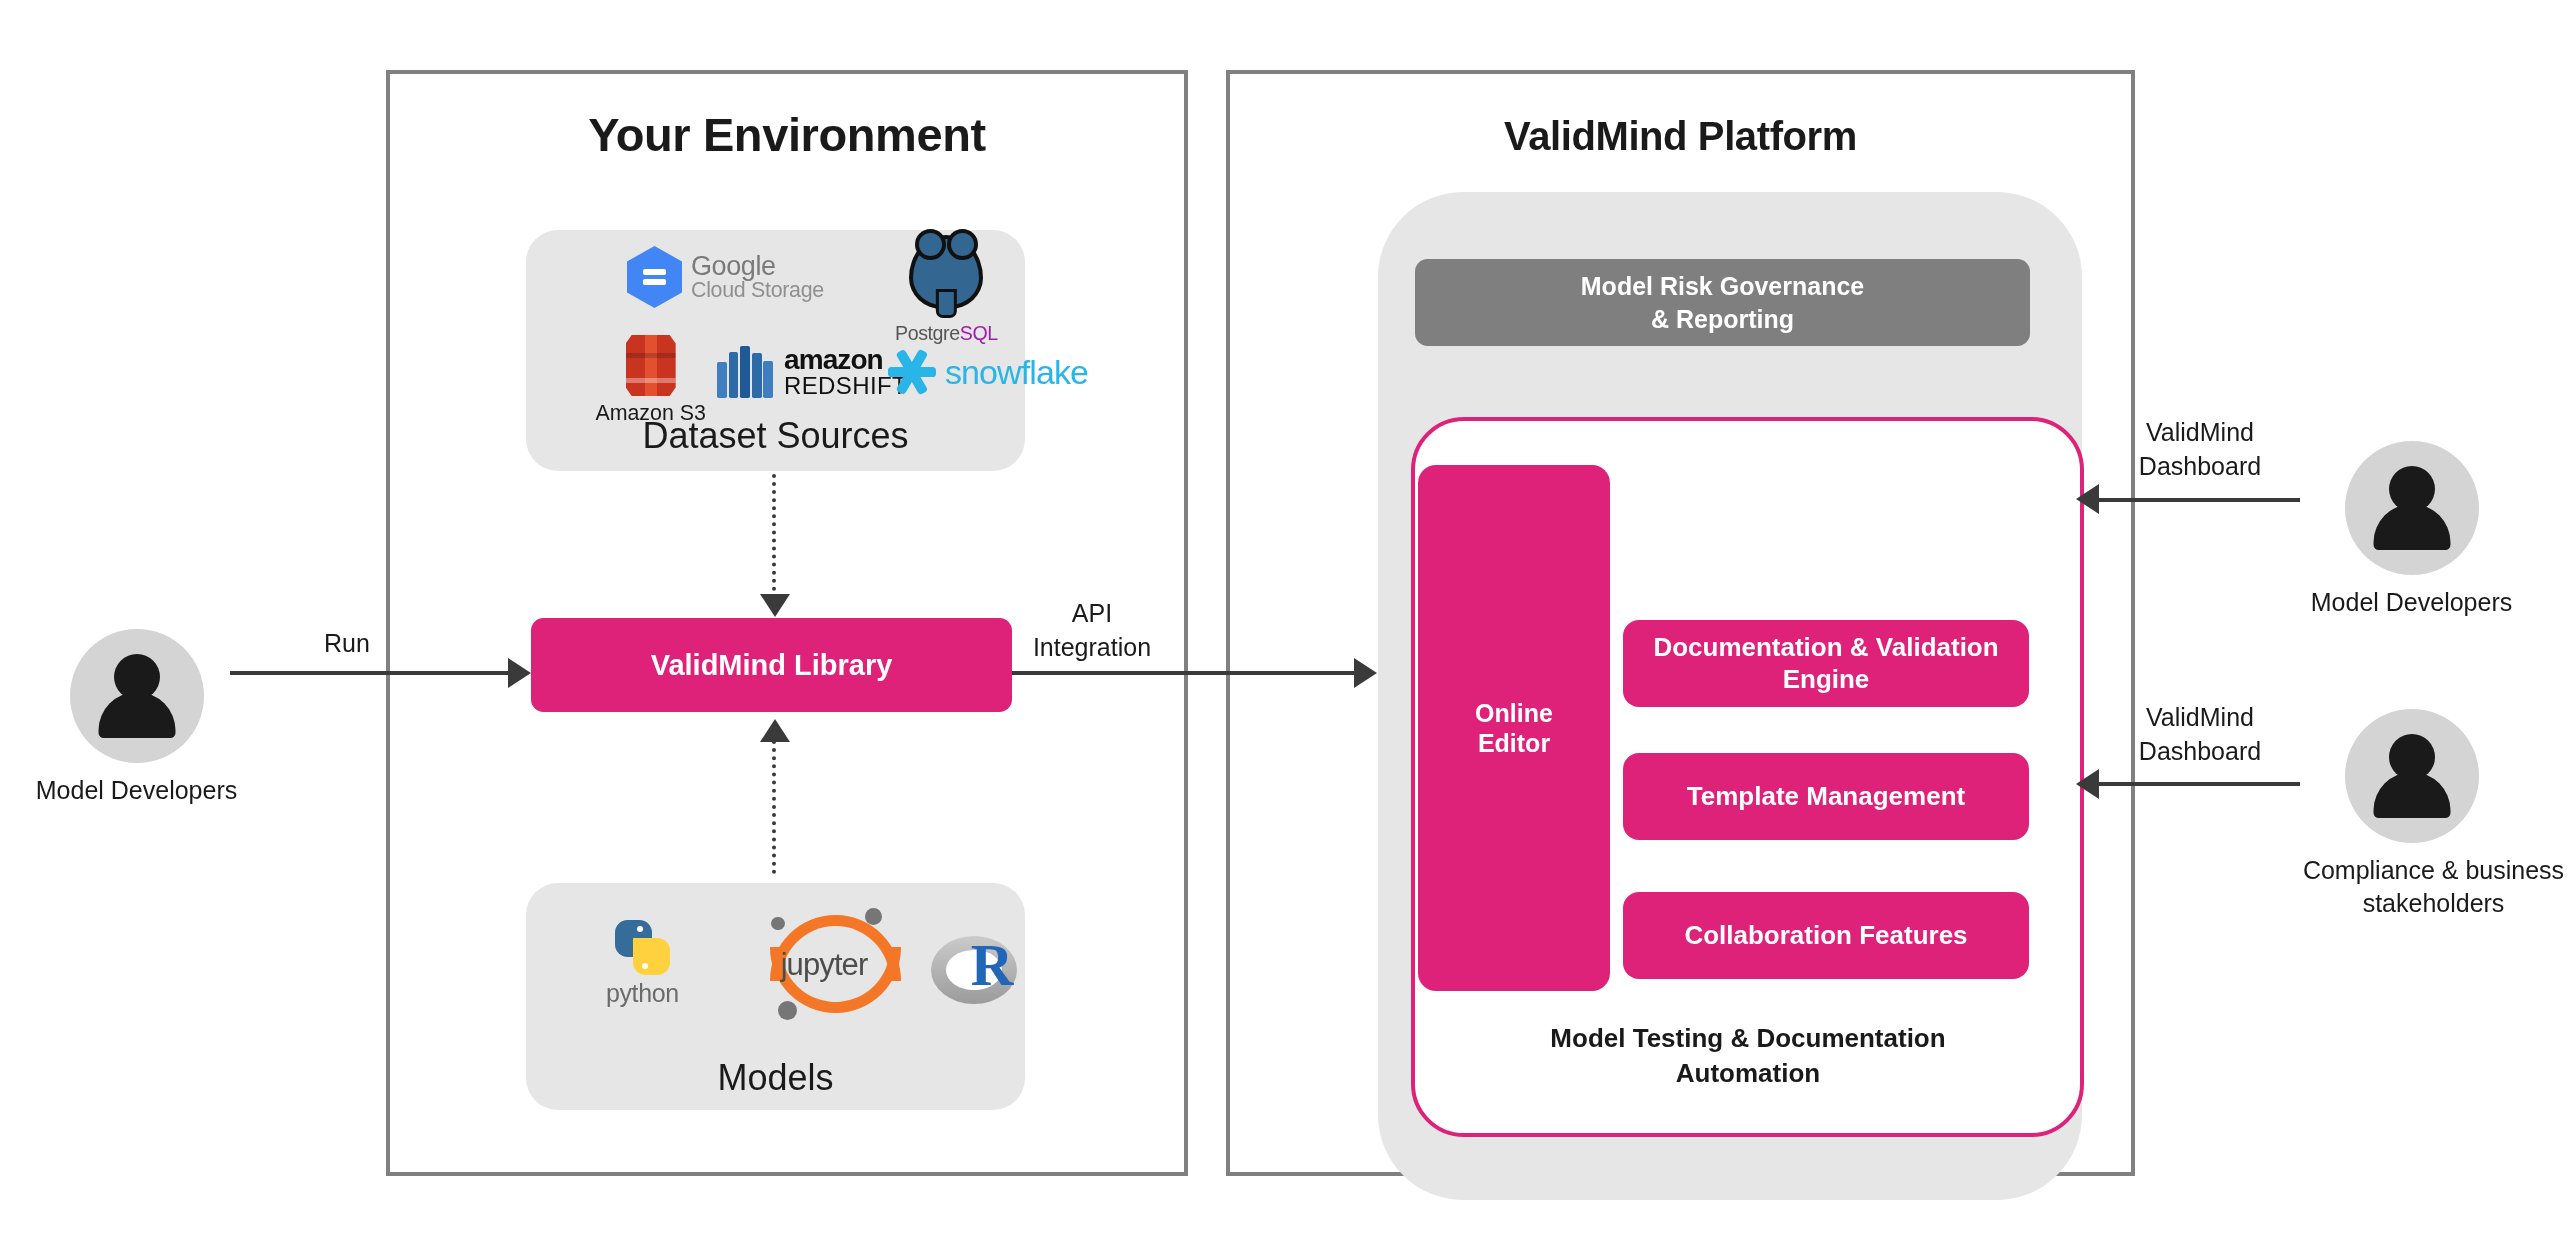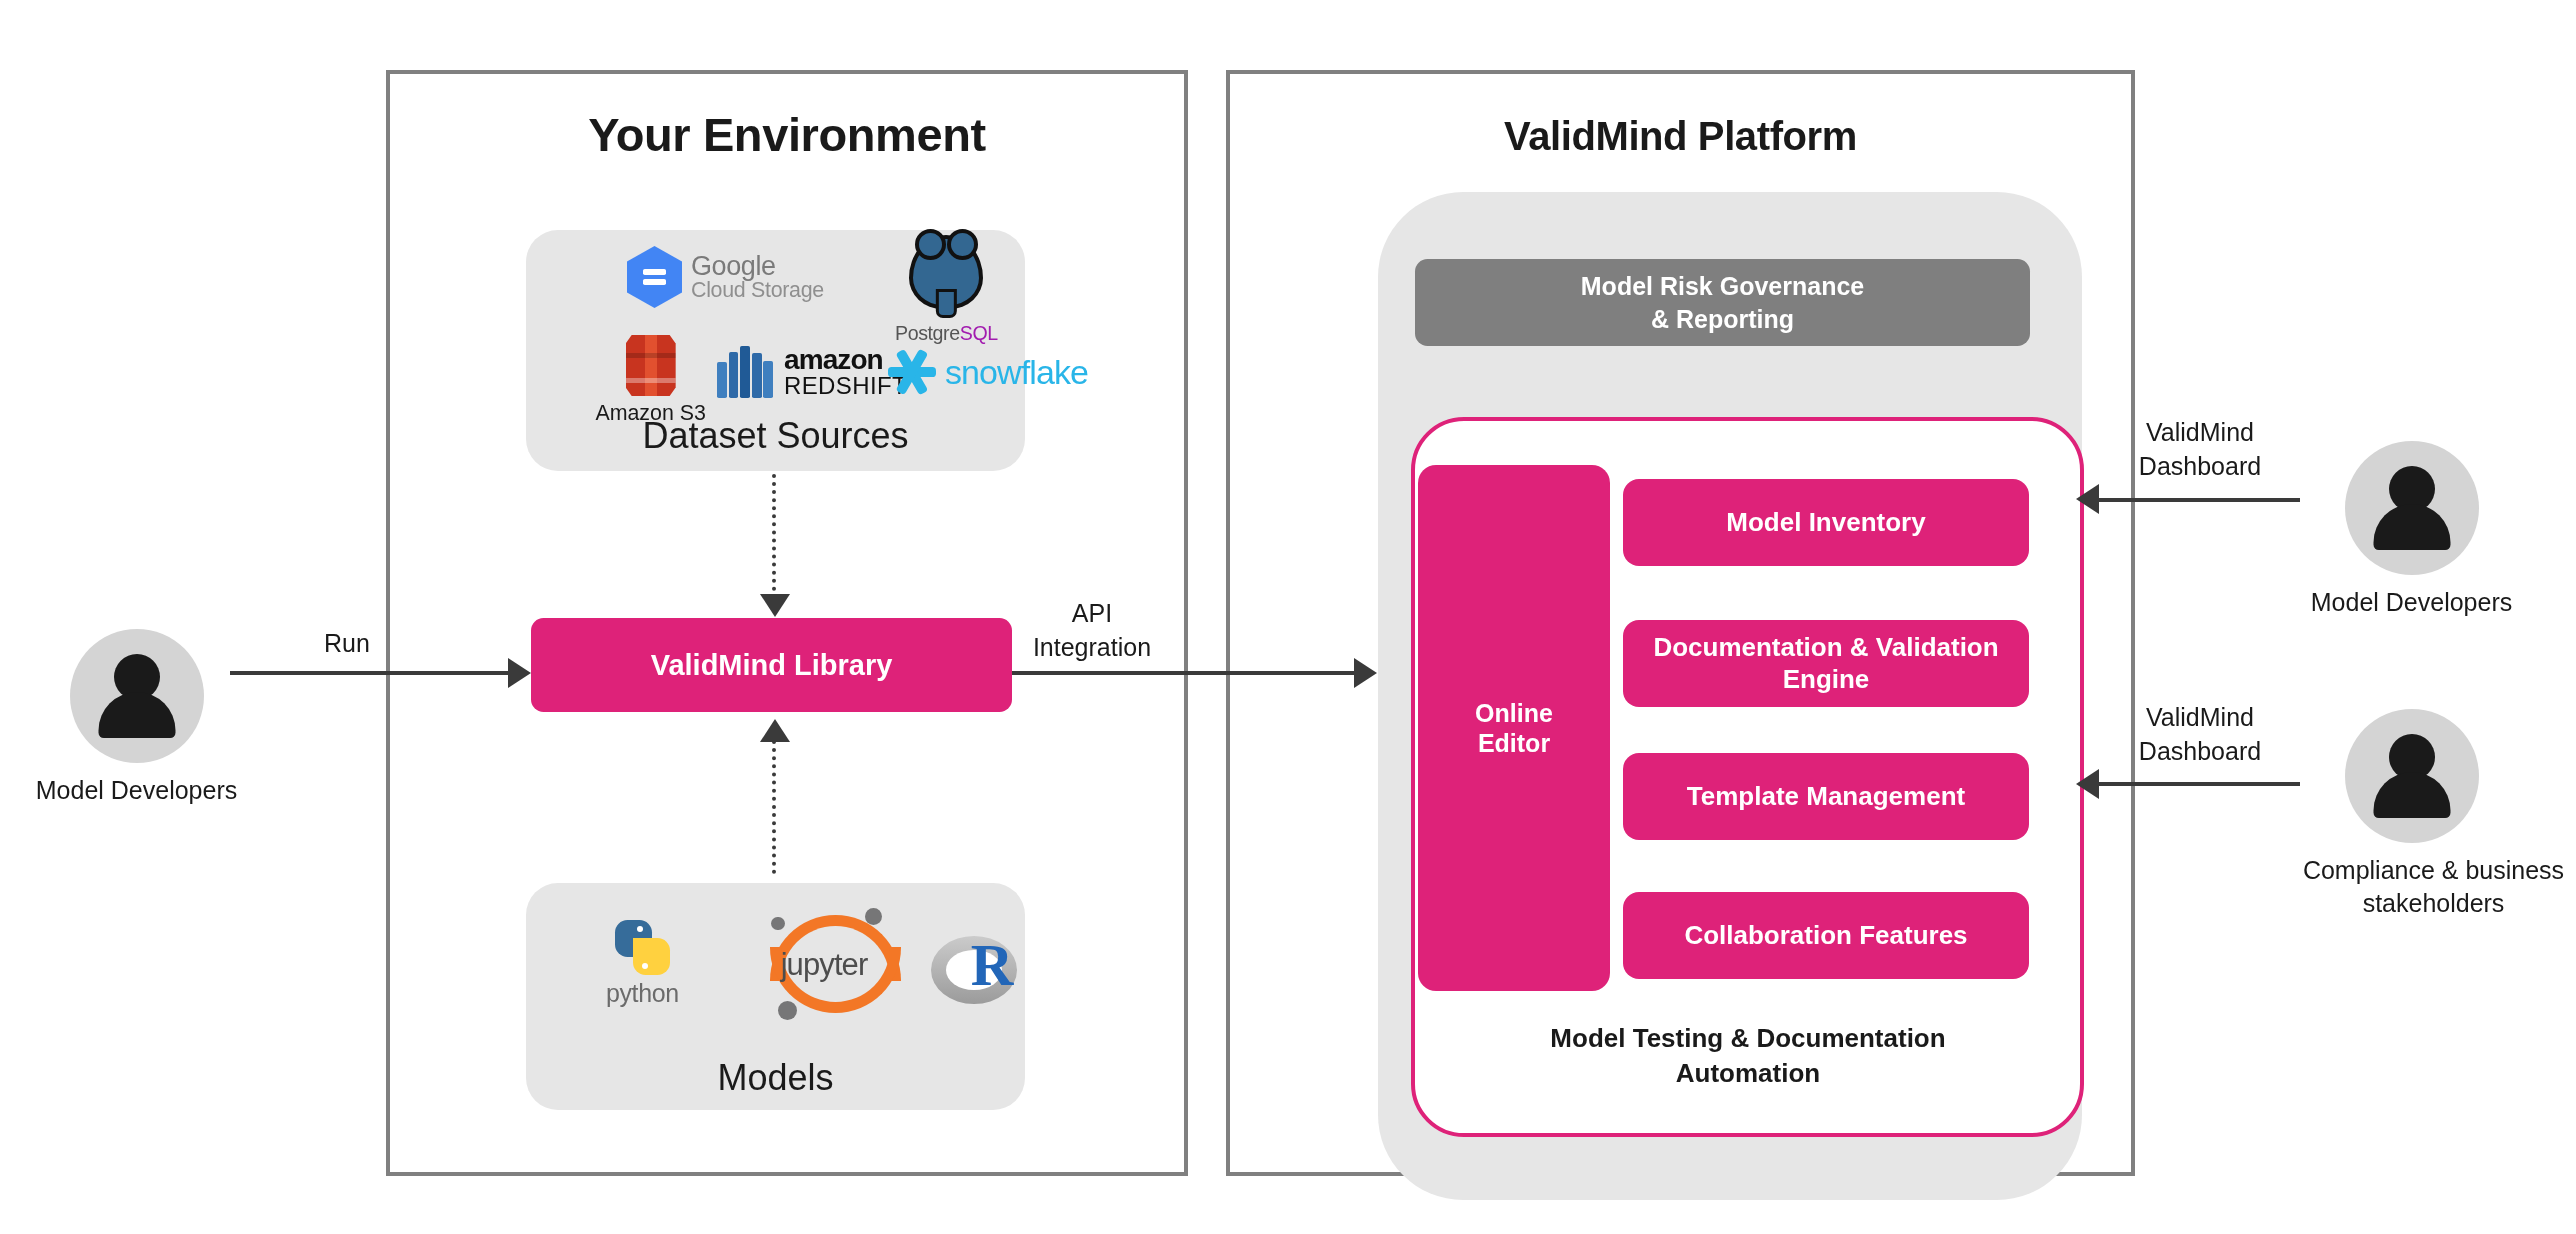--- a/index.html
+++ b/index.html
@@ -422,23 +422,20 @@
     </div>
   </div>
 
   <div id="auto-outline"></div>
 
   <div class="pink" id="online-editor">
     <span>Online</span>
     <span>Editor</span>
   </div>
 
-  <div class="pink" id="feat-inventory">
-    <span>Model Inventory</span>
-  </div>
   <div class="pink" id="feat-docval">
     <span>Documentation &amp; Validation Engine</span>
   </div>
   <div class="pink" id="feat-template">
     <span>Template Management</span>
   </div>
   <div class="pink" id="feat-collab">
     <span>Collaboration Features</span>
   </div>
 

